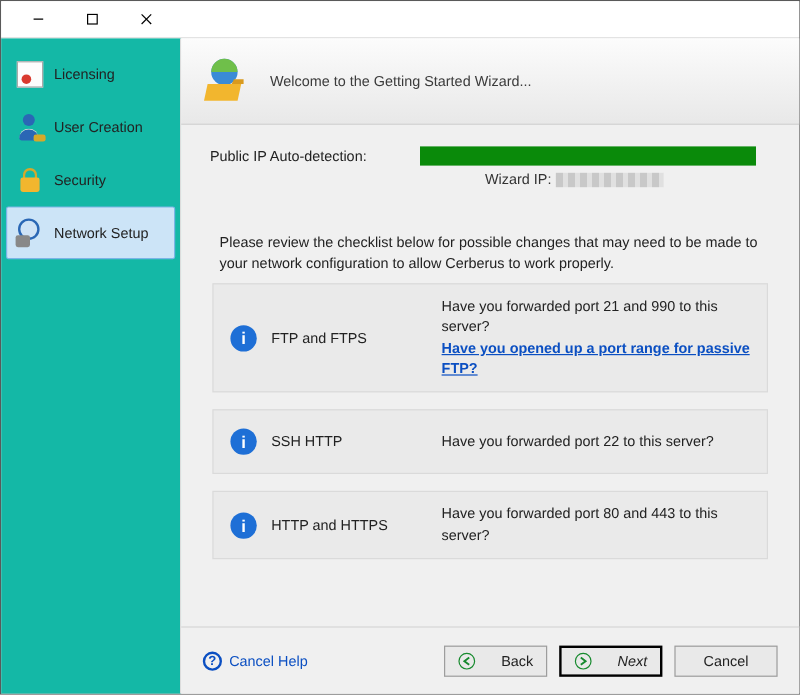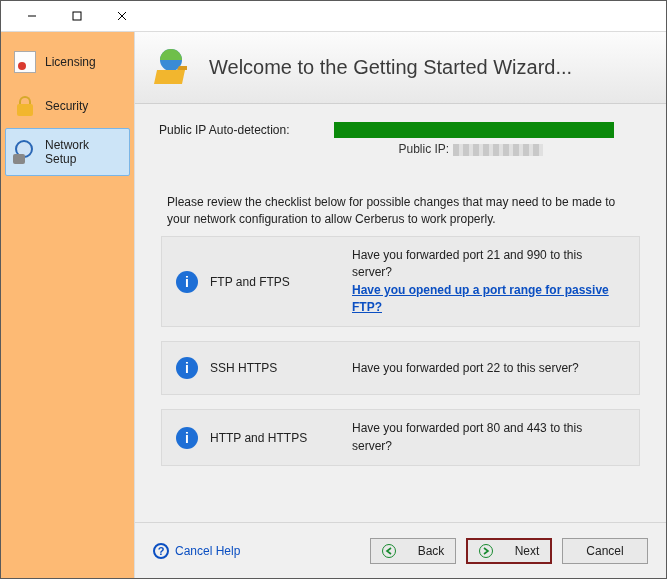--- a/index.html
+++ b/index.html
@@ -3,47 +3,47 @@
 <meta charset="utf-8">
 <style>
   * { box-sizing: border-box; margin: 0; padding: 0; }
   body { font-family: "Segoe UI", Tahoma, sans-serif; font-size: 12px; color: #222; background: #fff; }
   .window { width: 667px; height: 579px; border: 1px solid #5a5a5a; display: flex; flex-direction: column; background: #fff; }
   .titlebar { height: 30px; display: flex; align-items: center; padding: 0 0 0 8px; background: #fff; }
   .titlebar .title { flex: 1; font-size: 12px; color: #000; }
   .titlebar .winbtn { width: 45px; height: 30px; display: flex; align-items: center; justify-content: center; font-family: Arial; font-size: 14px; color: #000; }
   .titlebar .winbtn svg { display:block }
   .body { flex: 1; display: flex; border-top: 1px solid #dcdcdc; }
-  .sidebar { width: 134px; border-right: 1px solid #dcdcdc; padding: 8px 4px; background:#fdba74;}
+  .sidebar { width: 150px; border-right: 1px solid #dcdcdc; padding: 8px 4px; background:#14b8a6;}
   .nav-item { display: flex; align-items: center; gap: 8px; padding: 10px 8px; border-radius: 2px; cursor: default;}
   .nav-item .icon { width: 24px; height: 24px; flex-shrink: 0; display:flex; align-items:center; justify-content:center;}
   .nav-item.selected { background: #cce4f7; border: 1px solid #7ab5e6; padding: 9px 7px;}
   .main { flex: 1; background: #f0f0f0; display: flex; flex-direction: column; }
   .header { height: 72px; background: linear-gradient(to bottom, #fcfcfc 0%, #e8e8e8 100%); border-bottom: 1px solid #d0d0d0; display: flex; align-items: center; padding: 0 16px; gap: 14px;}
   .header .bigicon { width: 44px; height: 44px;}
-  .header .headline { font-size: 20px; color: #3b3b3b; }
+  .header .headline { font-size: 12px; color: #3b3b3b; }
   .content { flex: 1; padding: 18px 24px 10px 24px; overflow:hidden;}
   .ip-row { display: flex; align-items: center; gap: 10px; margin-bottom: 0;}
   .ip-label { width: 165px; }
   .ip-bar { flex: 1; height: 16px; background: #0a8a0a; max-width: 280px;}
   .ip-sub { text-align: center; padding-left: 140px; margin-top: 4px; color:#333;}
   .ip-sub .blurred { display:inline-block; width:90px; height:12px; vertical-align:middle; background: repeating-linear-gradient(90deg,#c8c8c8 0 6px,#e0e0e0 6px 10px); filter: blur(0.6px);}
   .instructions { margin: 38px 8px 7px 8px; line-height: 1.45; }
   .checklist { display:flex; flex-direction:column; gap:14px; margin: 0 2px;}
   .check-row { background: #eaeaea; border: 1px solid #dadada; display: flex; align-items: center; padding: 10px 14px; gap: 12px; min-height:54px;}
   .check-row .info-icon { width: 22px; height: 22px; border-radius: 50%; background: #1e6fd6; color: #fff; display:flex; align-items:center; justify-content:center; font-weight: bold; font-size: 14px; flex-shrink:0;}
   .check-row .proto { width: 130px; }
   .check-row .msg { flex:1; line-height:1.45;}
   .check-row .msg a { color: #0b4fc2; text-decoration: underline; font-weight: bold; }
   .footer { height: 56px; border-top: 1px solid #d6d6d6; display: flex; align-items: center; padding: 0 18px; gap: 10px; background:#f0f0f0;}
   .help { display:flex; align-items:center; gap:6px; color: #0b4fc2; }
   .help .qicon { width:16px;height:16px;border-radius:50%;border:2px solid #0b4fc2;color:#0b4fc2; display:flex;align-items:center;justify-content:center;font-weight:bold;font-size:11px;}
   .spacer { flex:1; }
   .btn { min-width: 86px; height: 26px; background: #e9e9e9; border: 1px solid #9d9d9d; display:flex; align-items:center; justify-content:center; gap:22px; font-size:12px; cursor:default;}
-  .btn.primary { border: 2px solid #7f1d1d; }
+  .btn.primary { border: 2px solid #000000; font-style: italic; }
   .btn .circ-icon { width:14px;height:14px;border-radius:50%;border:1.5px solid #178a2e; display:flex;align-items:center;justify-content:center;}
   .btn .circ-icon svg{display:block}
   
   .ic-cert { width:22px;height:22px;border:1px solid #aaa;background:#fdfdfd;position:relative;}
   .ic-cert::after{content:"";position:absolute;left:3px;bottom:2px;width:8px;height:8px;border-radius:50%;background:#d93a2f;}
   .ic-user { position:relative;width:22px;height:22px;}
   .ic-user .head{position:absolute;top:0;left:5px;width:10px;height:10px;border-radius:50%;background:#2a67b5;}
   .ic-user .body{position:absolute;bottom:0;left:2px;width:16px;height:10px;border-radius:8px 8px 2px 2px;background:#2a67b5;}
   .ic-user .key{position:absolute;bottom:-1px;right:-2px;width:10px;height:6px;background:#d6a92a;border-radius:2px;}
   .ic-net { position:relative;width:24px;height:24px;}
@@ -79,20 +79,30 @@
   <div class="body">
     <div class="sidebar">
       <div class="nav-item">
         <span class="icon">
             <span class="ic-cert"></span>
           </span>
         <span>Licensing</span>
       </div>
       <div class="nav-item">
         <span class="icon">
+            <span class="ic-user">
+              <span class="head"></span>
+              <span class="body"></span>
+              <span class="key"></span>
+            </span>
+          </span>
+        <span>User Creation</span>
+      </div>
+      <div class="nav-item">
+        <span class="icon">
             <span class="ic-lock">
               <span class="shank"></span>
               <span class="bodyp"></span>
             </span>
           </span>
         <span>Security</span>
       </div>
       <div class="nav-item selected">
         <span class="icon">
             <span class="ic-net">
@@ -116,37 +126,37 @@
         </span>
         <span class="headline">Welcome to the Getting Started Wizard...</span>
       </div>
 
       <div class="content">
         <div class="ip-row">
           <span class="ip-label">Public IP Auto-detection:</span>
           <div class="ip-bar"></div>
         </div>
         <div class="ip-sub">
-          <span>Public IP: </span><span class="blurred"></span>
+          <span>Wizard IP: </span><span class="blurred"></span>
         </div>
 
         <div class="instructions">Please review the checklist below for possible changes that may need to be made to your network configuration to allow Cerberus to work properly.</div>
 
         <div class="checklist">
           <div class="check-row">
             <span class="info-icon">i</span>
             <span class="proto">FTP and FTPS</span>
             <span class="msg">
               <span>Have you forwarded port 21 and 990 to this server?</span><br>
               <a href="#">Have you opened up a port range for passive FTP?</a>
             </span>
           </div>
           <div class="check-row">
             <span class="info-icon">i</span>
-            <span class="proto">SSH HTTPS</span>
+            <span class="proto">SSH HTTP</span>
             <span class="msg">Have you forwarded port 22 to this server?</span>
           </div>
           <div class="check-row">
             <span class="info-icon">i</span>
             <span class="proto">HTTP and HTTPS</span>
             <span class="msg">Have you forwarded port 80 and 443 to this server?</span>
           </div>
         </div>
       </div>
 

